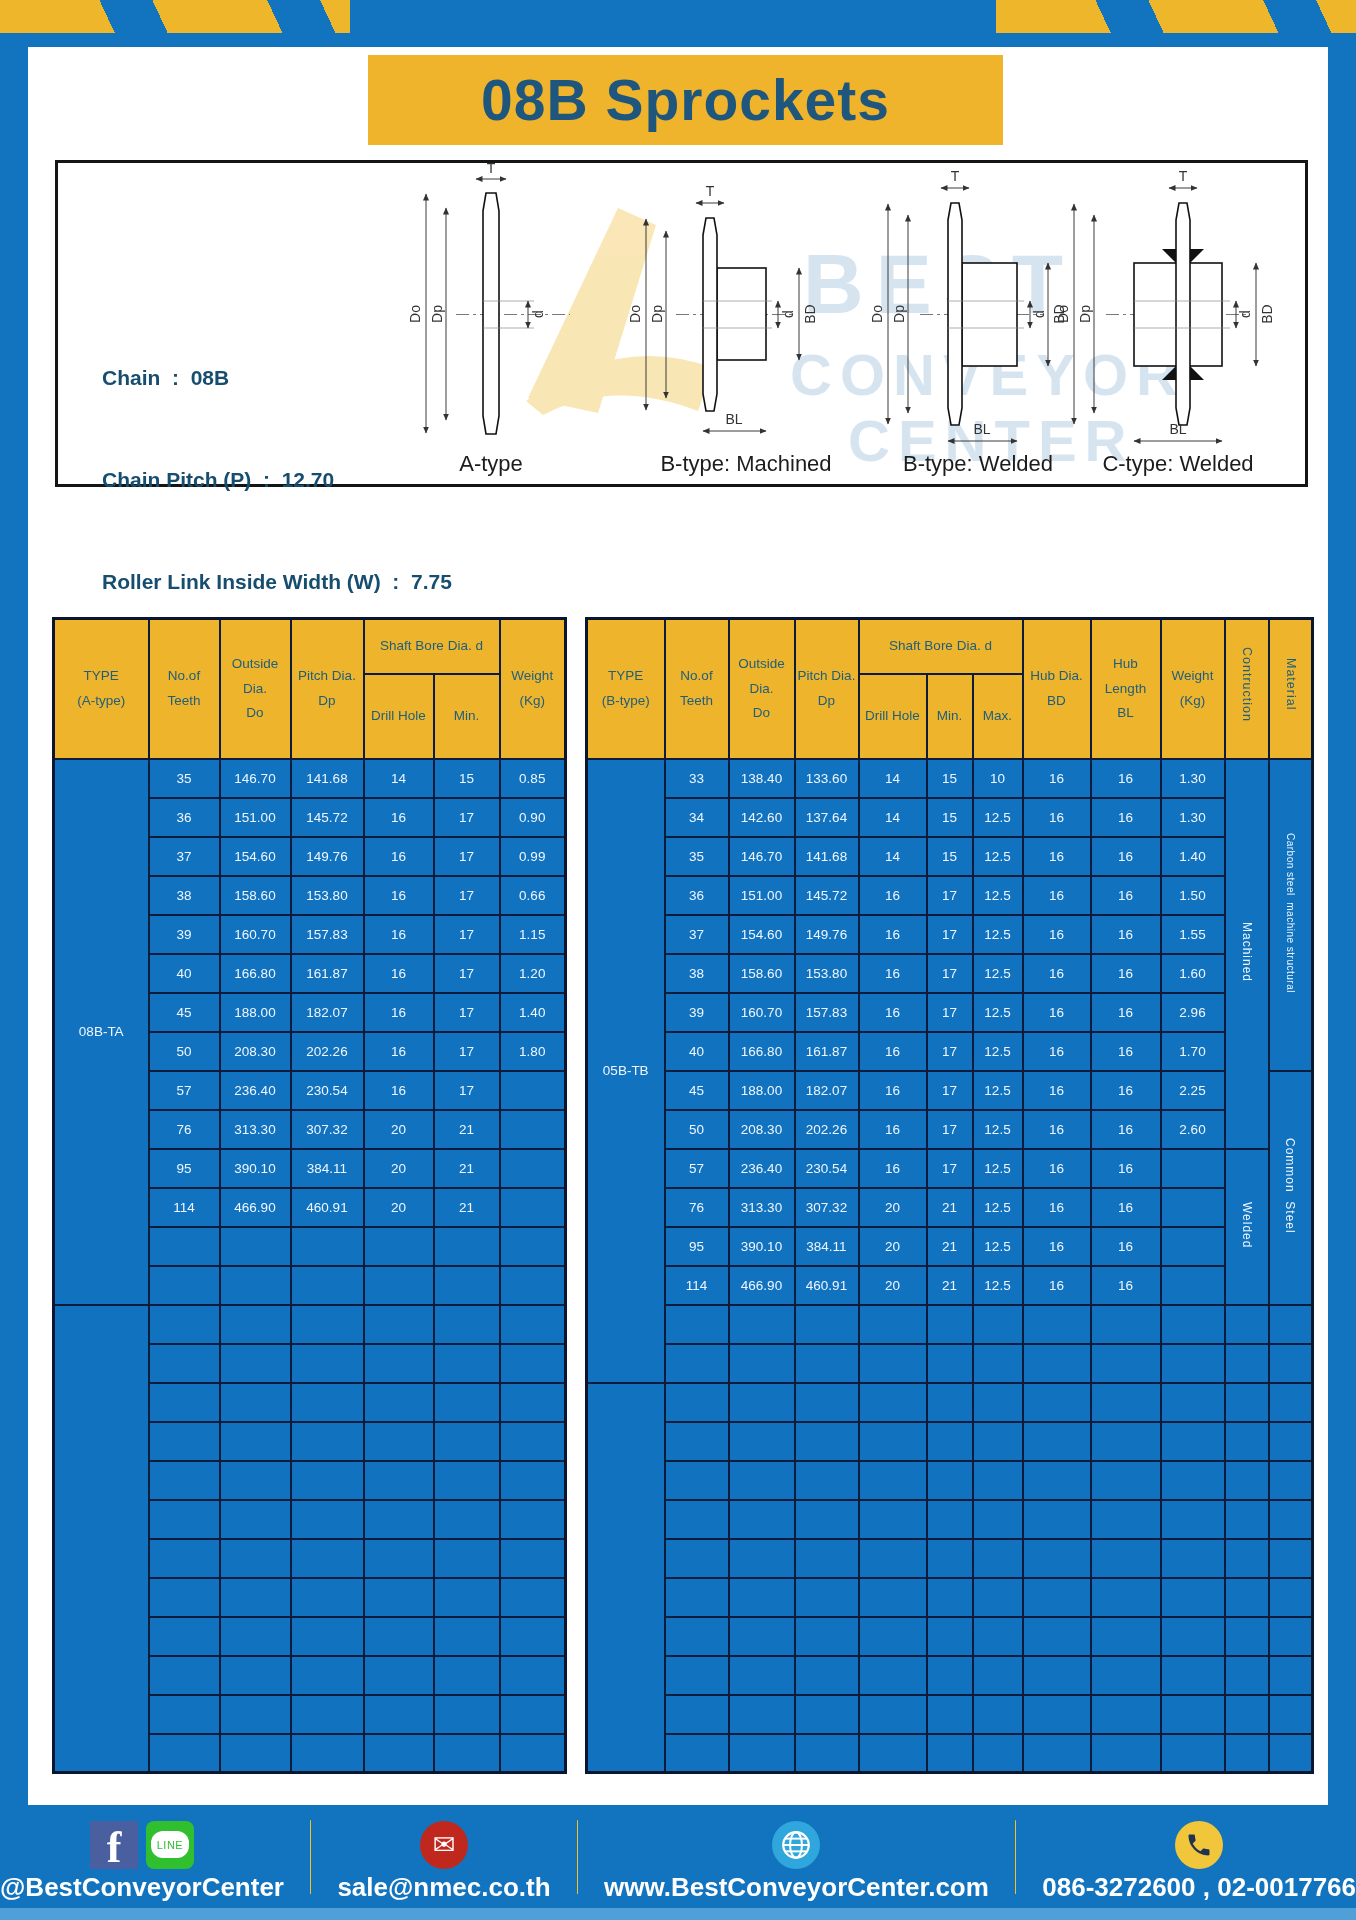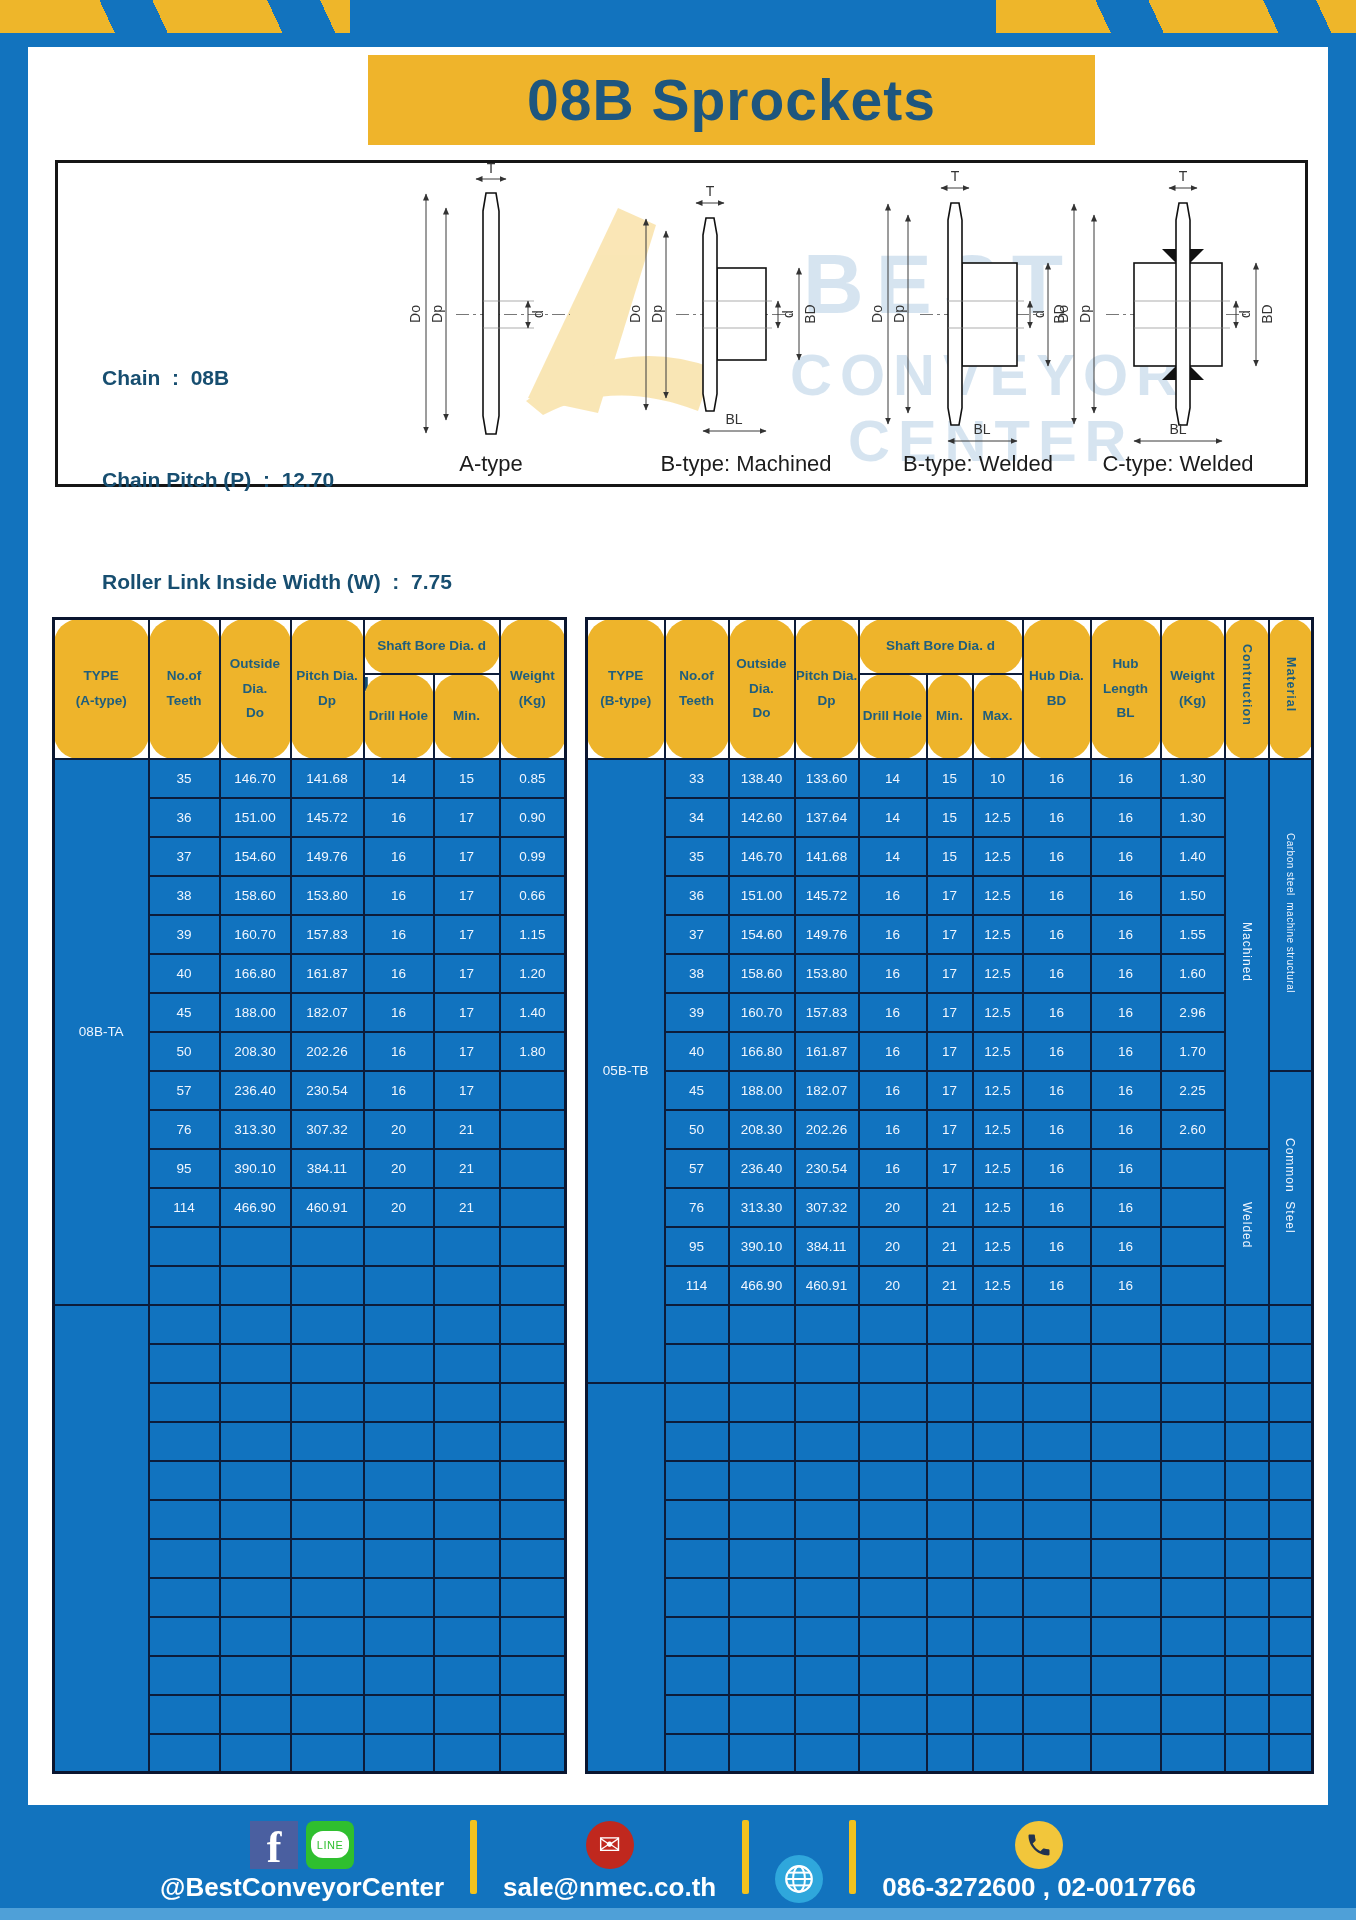--- a/index.html
+++ b/index.html
@@ -4,41 +4,41 @@
 <style>
   html,body{margin:0;padding:0;}
   .page{position:relative;width:1356px;height:1920px;background:#1273BE;font-family:"Liberation Sans",sans-serif;overflow:hidden;}
   .sheet{position:absolute;left:28px;top:47px;width:1300px;height:1758px;background:#ffffff;}
   
   .topbar{position:absolute;left:0;top:0;width:1356px;height:47px;background:#1273BE;}
   .stripes{position:absolute;top:0;height:33px;background:repeating-linear-gradient(65deg,#EEB62A 0 104px,rgba(0,0,0,0) 104px 152px);}
   .stripes.left{left:0;width:350px;}
   .stripes.right{right:0;width:360px;}
   
-  .banner{position:absolute;left:368px;top:55px;width:727px;height:90px;background:#EFB42B;display:flex;align-items:center;justify-content:center;}
+  .banner{position:absolute;left:368px;top:55px;width:635px;height:90px;background:#EFB42B;display:flex;align-items:center;justify-content:center;}
   .banner h1{margin:0;font-size:57px;font-weight:bold;color:#1E567E;letter-spacing:1px;}
   
   .diagram-box{position:absolute;left:55px;top:160px;width:1253px;height:327px;background:#fff;border:3px solid #151515;box-sizing:border-box;}
   .specs{position:absolute;left:44px;top:130px;width:400px;color:#174E70;font-size:21px;font-weight:bold;line-height:34px;white-space:pre;}
   .dsvg{position:absolute;left:0;top:0;}
   .dim{stroke:#3a3a3a;stroke-width:1;}
   .ext{stroke:#8a8a8a;stroke-width:0.7;}
   .cl{stroke:#555;stroke-width:0.8;stroke-dasharray:13 4 3 4;}
   .shape{fill:#ffffff;stroke:#111;stroke-width:1.6;}
   .dimlabel{font-size:14px;fill:#333;text-anchor:middle;font-family:"Liberation Sans",sans-serif;}
   .cap{font-size:22px;fill:#1c1c1c;text-anchor:middle;font-family:"Liberation Sans",sans-serif;}
   .wmb{font-size:84px;font-weight:bold;fill:#AFCBE3;letter-spacing:12px;font-family:"Liberation Sans",sans-serif;}
   .wmb2{font-size:58px;font-weight:bold;fill:#AFCBE3;letter-spacing:8px;font-family:"Liberation Sans",sans-serif;}
   
   .tmount{position:absolute;top:617px;}
   #left-table-mount{left:52px;}
   #right-table-mount{left:585px;}
   table.sproket{border-collapse:collapse;table-layout:fixed;border:3px solid #0A1630;}
   table.sproket th,table.sproket td{border:2px solid #0C1C3A;padding:0;text-align:center;vertical-align:middle;overflow:hidden;}
-  table.sproket thead th{background:#EEB42B;color:#1F5E7D;font-size:13.5px;font-weight:bold;white-space:pre-line;line-height:1.8;border-radius:25px;}
+  table.sproket thead th{background:#EEB42B;color:#1F5E7D;font-size:13.5px;font-weight:normal;white-space:pre-line;line-height:1.8;}
   table.sproket tbody td{background:#1173BF;color:#F0F6FF;font-size:13.5px;}
   table.sproket tbody tr{height:39px;}
   .vtext{writing-mode:vertical-rl;text-orientation:mixed;white-space:pre;letter-spacing:1px;display:inline-block;}
   td .vtext{font-size:12px;}
   td .vtext.longmat{font-size:10px;letter-spacing:0.5px;line-height:1;}
   th .vtext{font-size:12.5px;}
   
   .footer{position:absolute;left:0;top:1805px;width:1356px;height:103px;background:#1273BE;display:flex;align-items:center;justify-content:center;}
   .bottom-strip{position:absolute;left:0;top:1908px;width:1356px;height:12px;background:#4FA0D8;}
   .fsec{display:flex;flex-direction:column;align-items:center;justify-content:flex-end;gap:3px;height:92px;}
@@ -807,20 +807,21 @@
     <div class="fsec">
       <div class="globe-icon">
         <svg width="34" height="34" viewBox="0 0 24 24">
           <circle cx="12" cy="12" r="9" fill="none" stroke="#fff" stroke-width="1.6"></circle>
           <ellipse cx="12" cy="12" rx="4.2" ry="9" fill="none" stroke="#fff" stroke-width="1.4"></ellipse>
           <line x1="3" y1="12" x2="21" y2="12" stroke="#fff" stroke-width="1.4"></line>
           <line x1="4.3" y1="7.5" x2="19.7" y2="7.5" stroke="#fff" stroke-width="1.4"></line>
           <line x1="4.3" y1="16.5" x2="19.7" y2="16.5" stroke="#fff" stroke-width="1.4"></line>
         </svg>
       </div>
+      <div class="ftext">www.BestConveyorCenter.com</div>
     </div>
     <div class="fdiv"></div>
     <div class="fsec">
       <div class="phone-icon">
         <svg width="28" height="28" viewBox="0 0 24 24">
           <path fill="#223350" d="M6.6,10.8c1.4,2.8,3.8,5.1,6.6,6.6l2.2-2.2c0.3-0.3,0.7-0.4,1-0.2 c1.1,0.4,2.3,0.6,3.6,0.6c0.6,0,1,0.4,1,1V20c0,0.6-0.4,1-1,1C10.8,21,3,13.2,3,3.9C3,3.4,3.4,3,4,3h3.5c0.6,0,1,0.4,1,1 c0,1.2,0.2,2.4,0.6,3.6c0.1,0.3,0,0.7-0.2,1L6.6,10.8z"></path>
         </svg>
       </div>
       <div class="ftext">086-3272600 , 02-0017766</div>
     </div>

